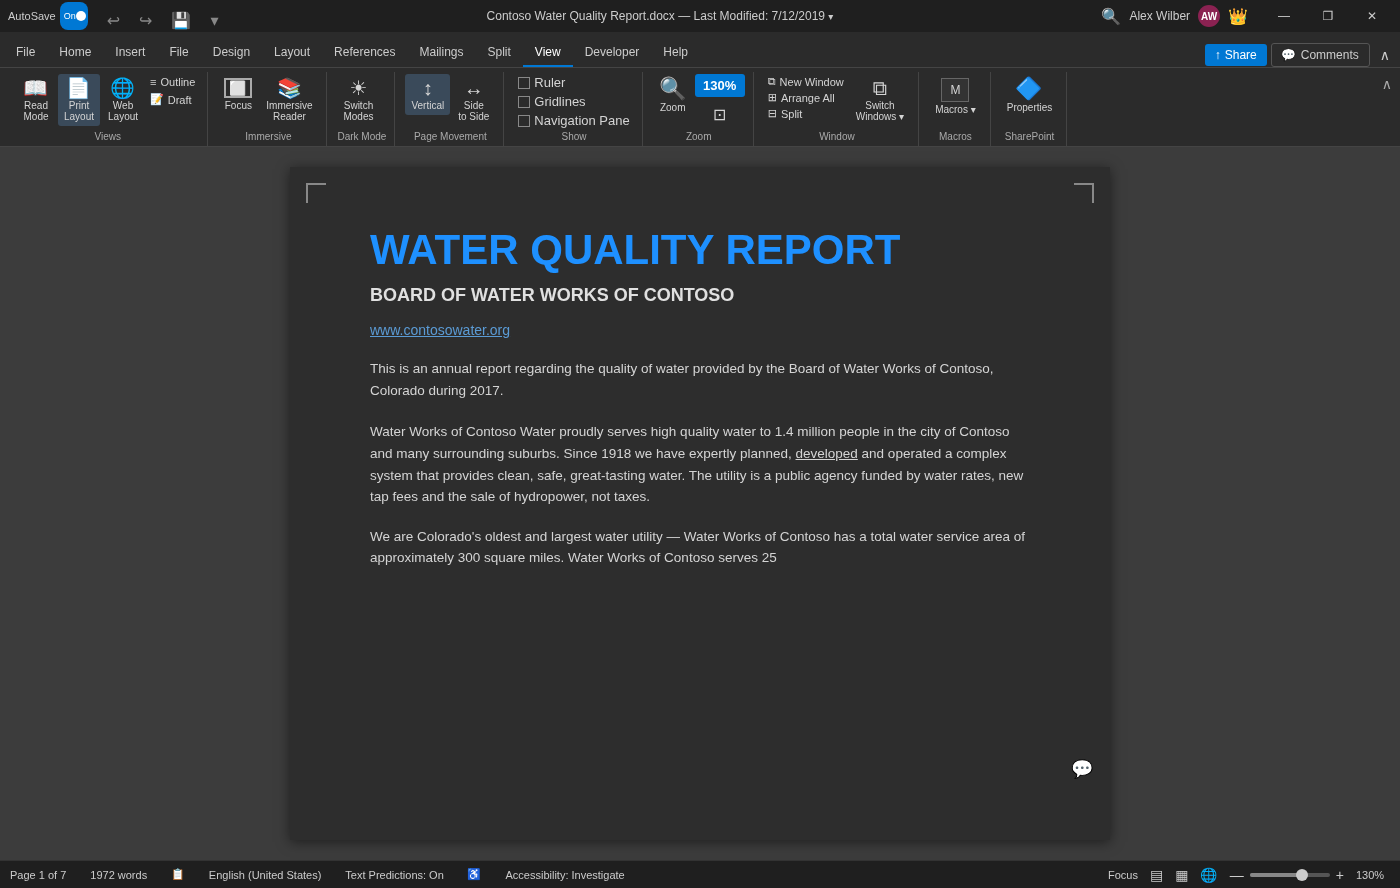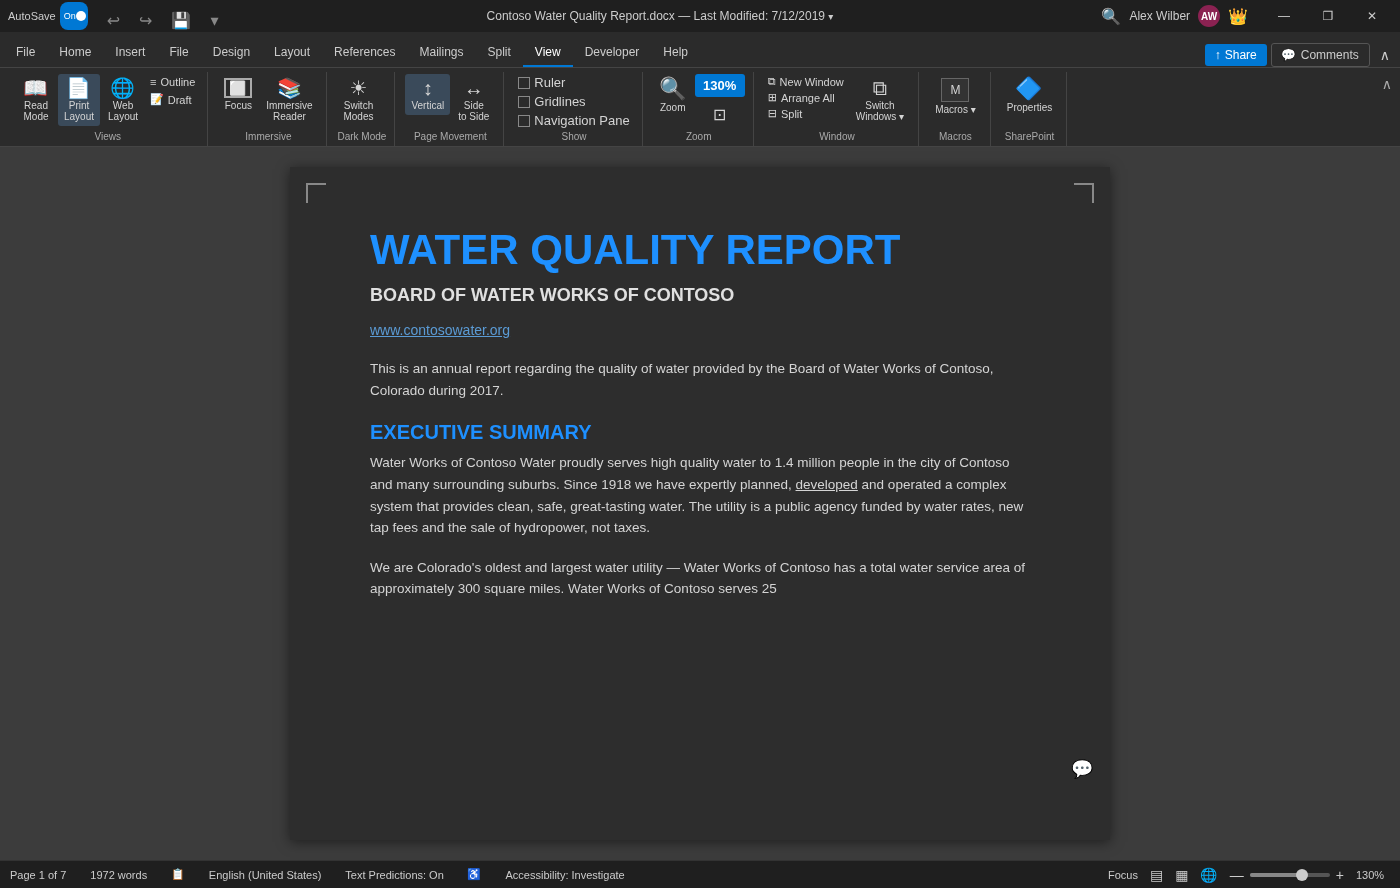--- a/index.html
+++ b/index.html
@@ -290,21 +290,20 @@
     <div class="corner-mark corner-tl"></div>
     <div class="corner-mark corner-tr"></div>
 
     <h1 class="doc-title">WATER QUALITY REPORT</h1>
     <h2 class="doc-subtitle">BOARD OF WATER WORKS OF CONTOSO</h2>
 
     <a class="doc-link">www.contosowater.org</a>
 
     <p class="doc-body">This is an annual report regarding the quality of water provided by the Board of Water Works of Contoso, Colorado during 2017.</p>
 
-    <h2 class="doc-section-title">EXECUTIVE SUMMARY</h2>
 
     <p class="doc-body-text">
       Water Works of Contoso Water proudly serves high quality water to 1.4 million people in the city of Contoso and many surrounding suburbs. Since 1918 we have expertly planned, <span class="doc-underline">developed</span> and operated a complex system that provides clean, safe, great-tasting water. The utility is a public agency funded by water rates, new tap fees and the sale of hydropower, not taxes.
     </p>
     <br>
     <p class="doc-body-text">We are Colorado's oldest and largest water utility — Water Works of Contoso has a total water service area of approximately 300 square miles. Water Works of Contoso serves 25</p>
 
     <div class="comment-icon">💬</div>
   </div>
 </div>

